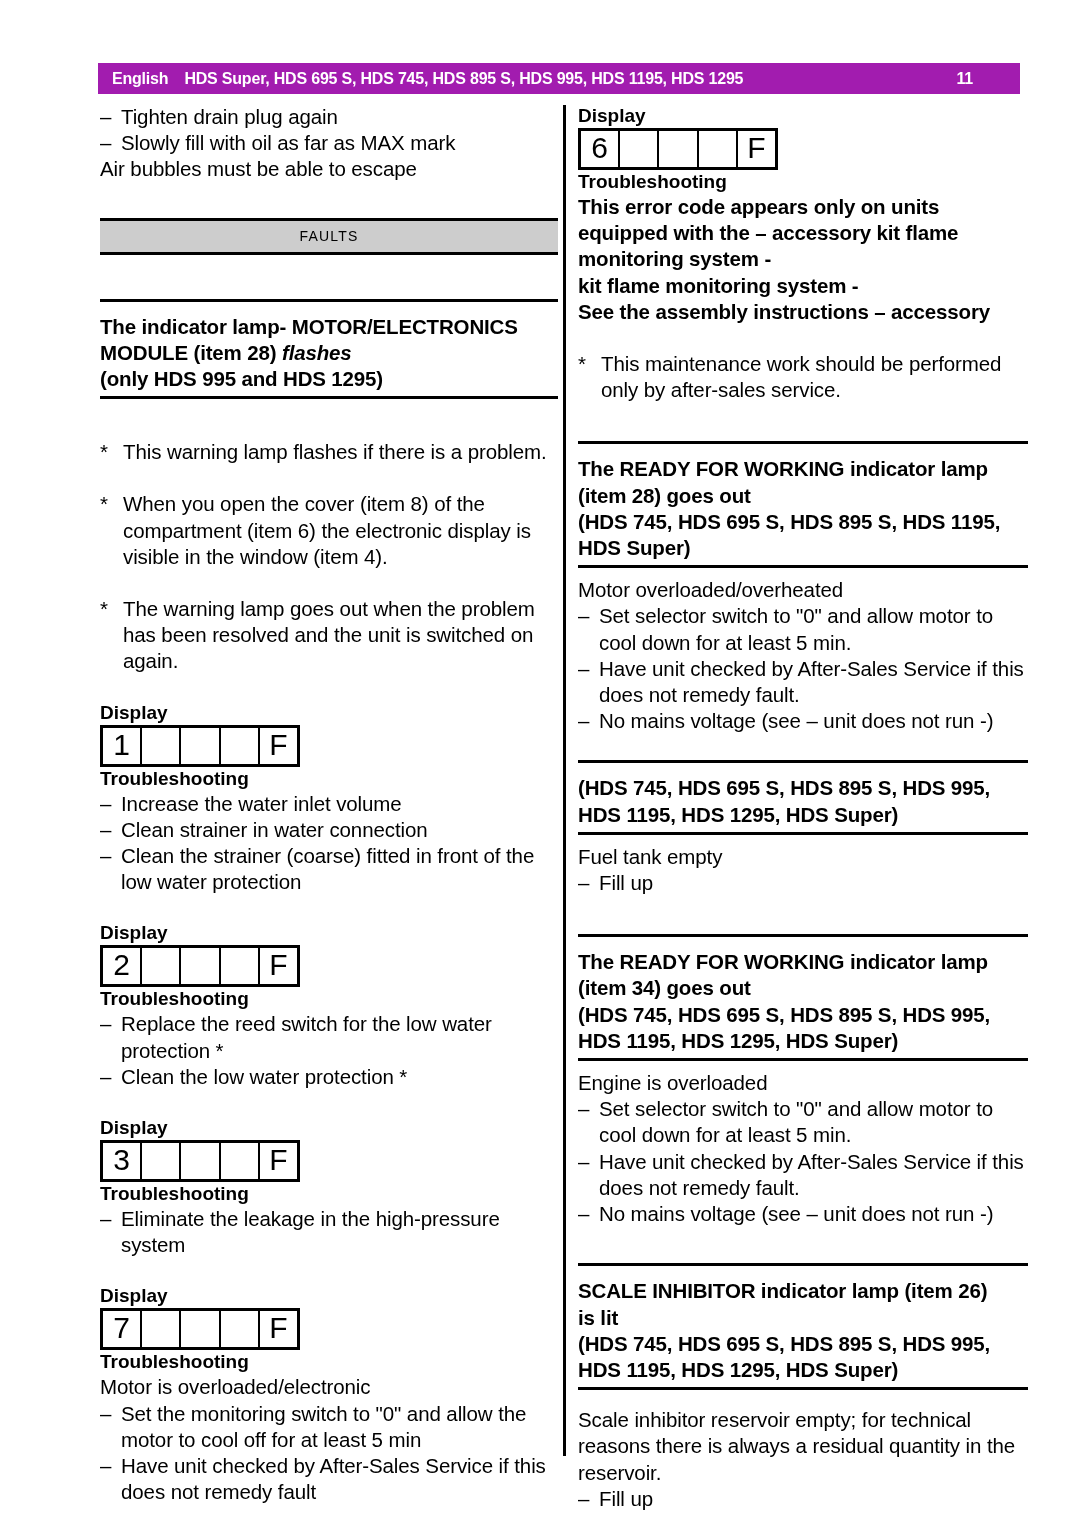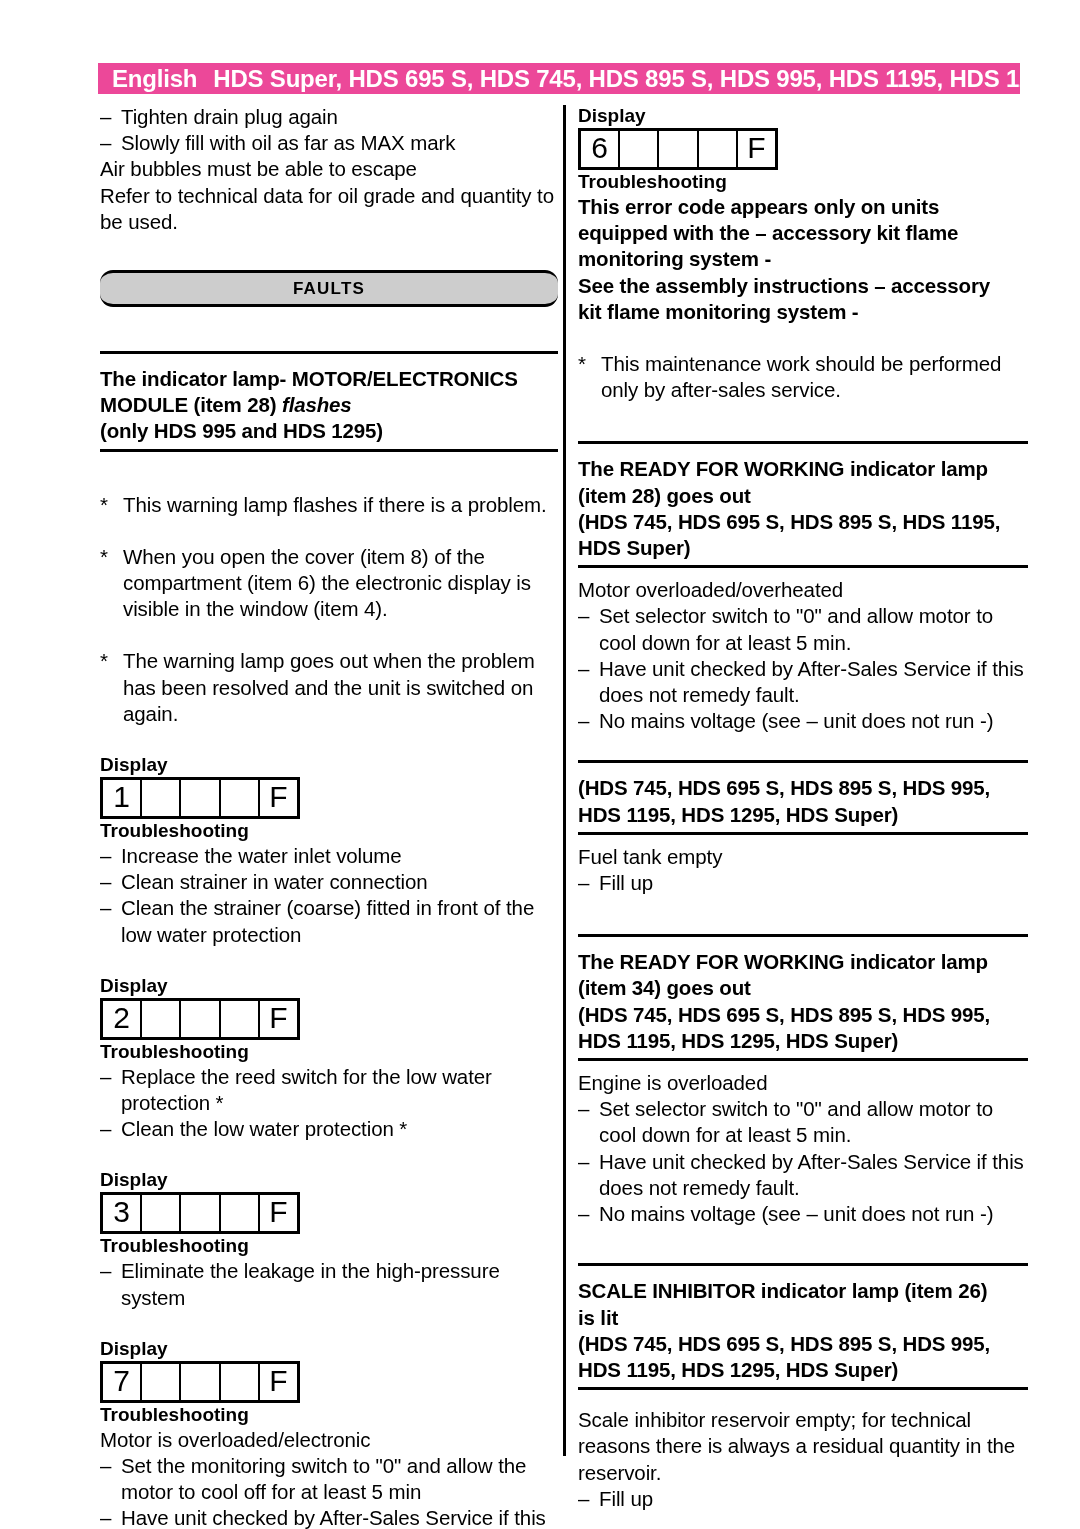--- a/index.html
+++ b/index.html
@@ -16,26 +16,26 @@
     overflow: hidden;
   }
 
   
   .page-header {
     position: absolute;
     left: 98px;
     top: 63px;
     width: 922px;
     height: 31px;
-    background: #ec4899;
+    background: #a21caf;
     color: #ffffff;
     display: flex;
     align-items: center;
     font-weight: bold;
-    font-size: 24px;
+    font-size: 16px;
     letter-spacing: -0.2px;
   }
   .page-header .lang {
     padding-left: 14px;
     white-space: nowrap;
   }
   .page-header .models {
     padding-left: 16px;
     white-space: nowrap;
     flex: 1;
@@ -102,24 +102,23 @@
 
   
   .faults-band {
     border-top: 3px solid #000;
     border-bottom: 3px solid #000;
     background: #cdcdcd;
     height: 31px;
     display: flex;
     align-items: center;
     justify-content: center;
-    font-weight: bold;
-    font-size: 17px;
+    font-weight: normal;
+    font-size: 14px;
     letter-spacing: 1.2px;
-    border-radius: 13px;
   }
 
   
   .rule-head {
     border-top: 3px solid #000;
     border-bottom: 3px solid #000;
     padding: 12px 0 4px 0;
   }
 
   
@@ -160,21 +159,20 @@
   <div>
     <div class="hang">
       <span class="mk">–</span>
       <span class="tx">Tighten drain plug again</span>
     </div>
     <div class="hang">
       <span class="mk">–</span>
       <span class="tx">Slowly fill with oil as far as MAX mark</span>
     </div>
     <div class="body-text">Air bubbles must be able to escape</div>
-    <div class="body-text">Refer to technical data for oil grade and quantity to be used.</div>
   </div>
 
   <div class="gap-xl"></div>
 
   <div class="faults-band">FAULTS</div>
 
   <div class="gap-xl"></div>
   <div style="height:9px"></div>
 
   <div class="rule-head">
@@ -300,22 +298,22 @@
       <div class="cell">6</div>
       <div class="cell"></div>
       <div class="cell"></div>
       <div class="cell"></div>
       <div class="cell">F</div>
     </div>
     <div class="lbl">Troubleshooting</div>
     <div class="bold-text">This error code appears only on units</div>
     <div class="bold-text">equipped with the – accessory kit flame</div>
     <div class="bold-text">monitoring system -</div>
+    <div class="bold-text">kit flame monitoring system -</div>
     <div class="bold-text">See the assembly instructions – accessory</div>
-    <div class="bold-text">kit flame monitoring system -</div>
   </div>
 
   <div class="gap-lg"></div>
 
   <div class="hang hang-star">
     <span class="mk">*</span>
     <span class="tx">This maintenance work should be performed only by after-sales service.</span>
   </div>
 
   <div class="gap-lg"></div>

